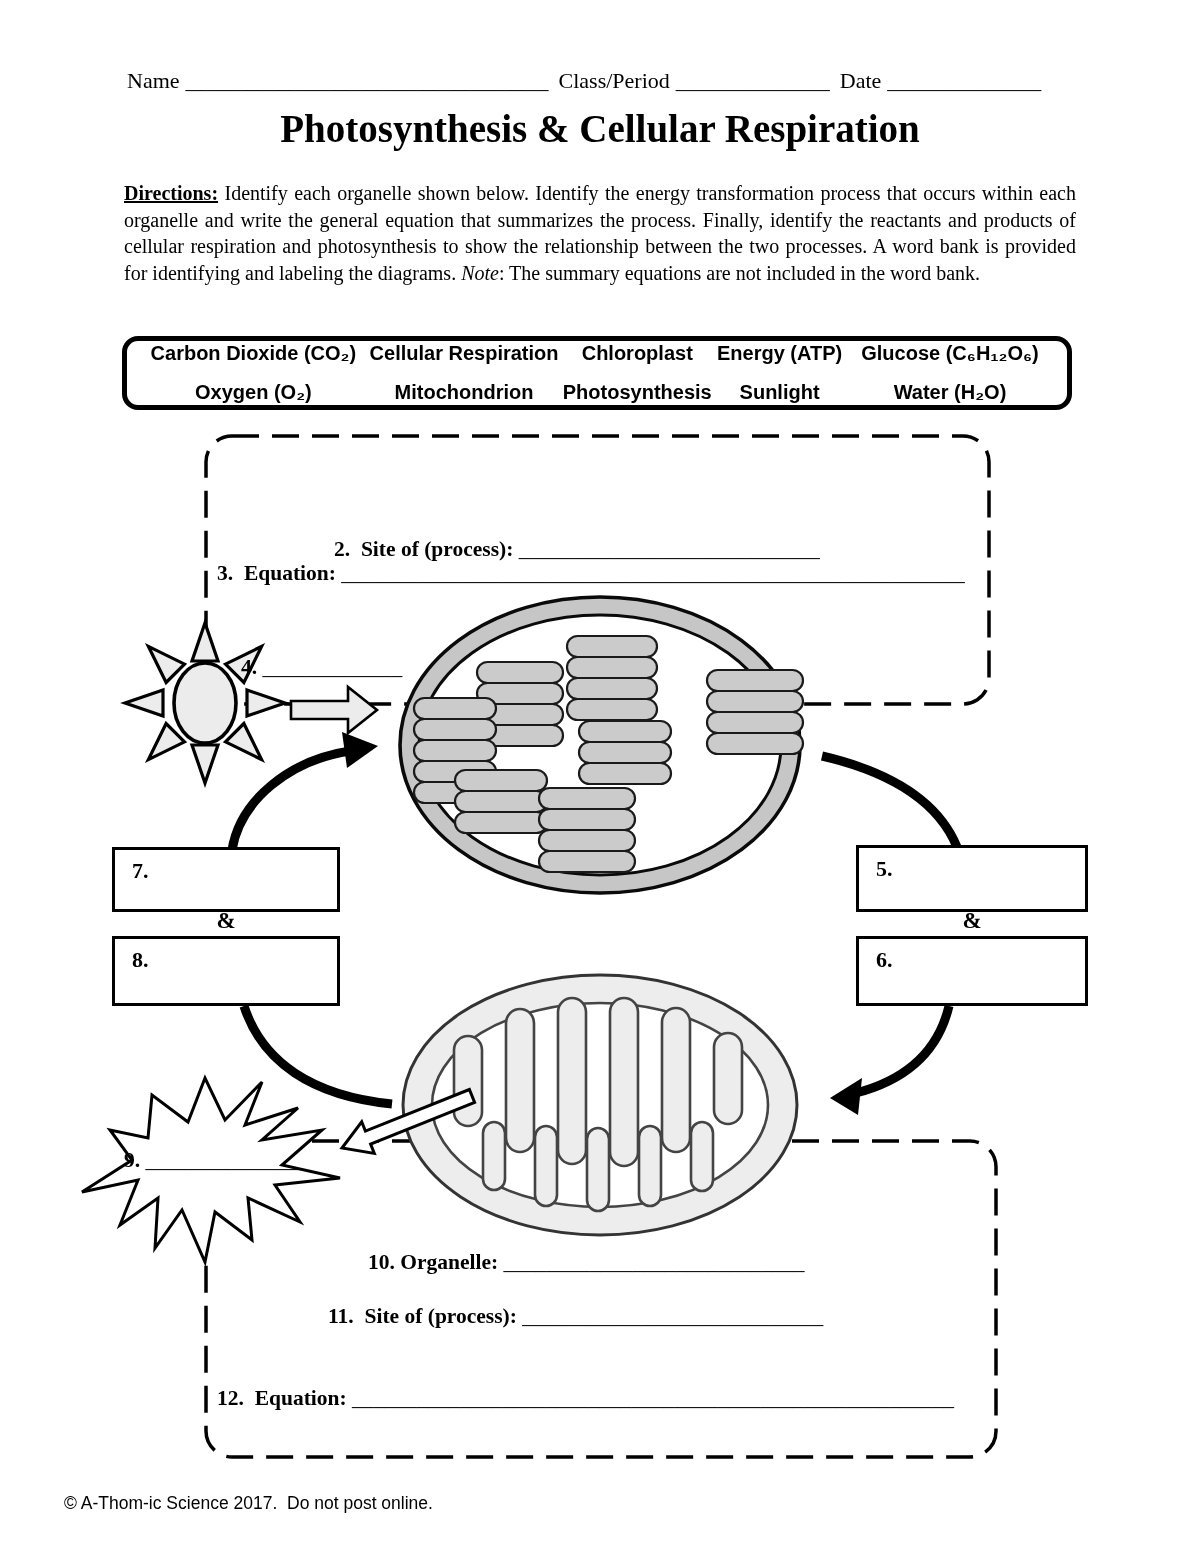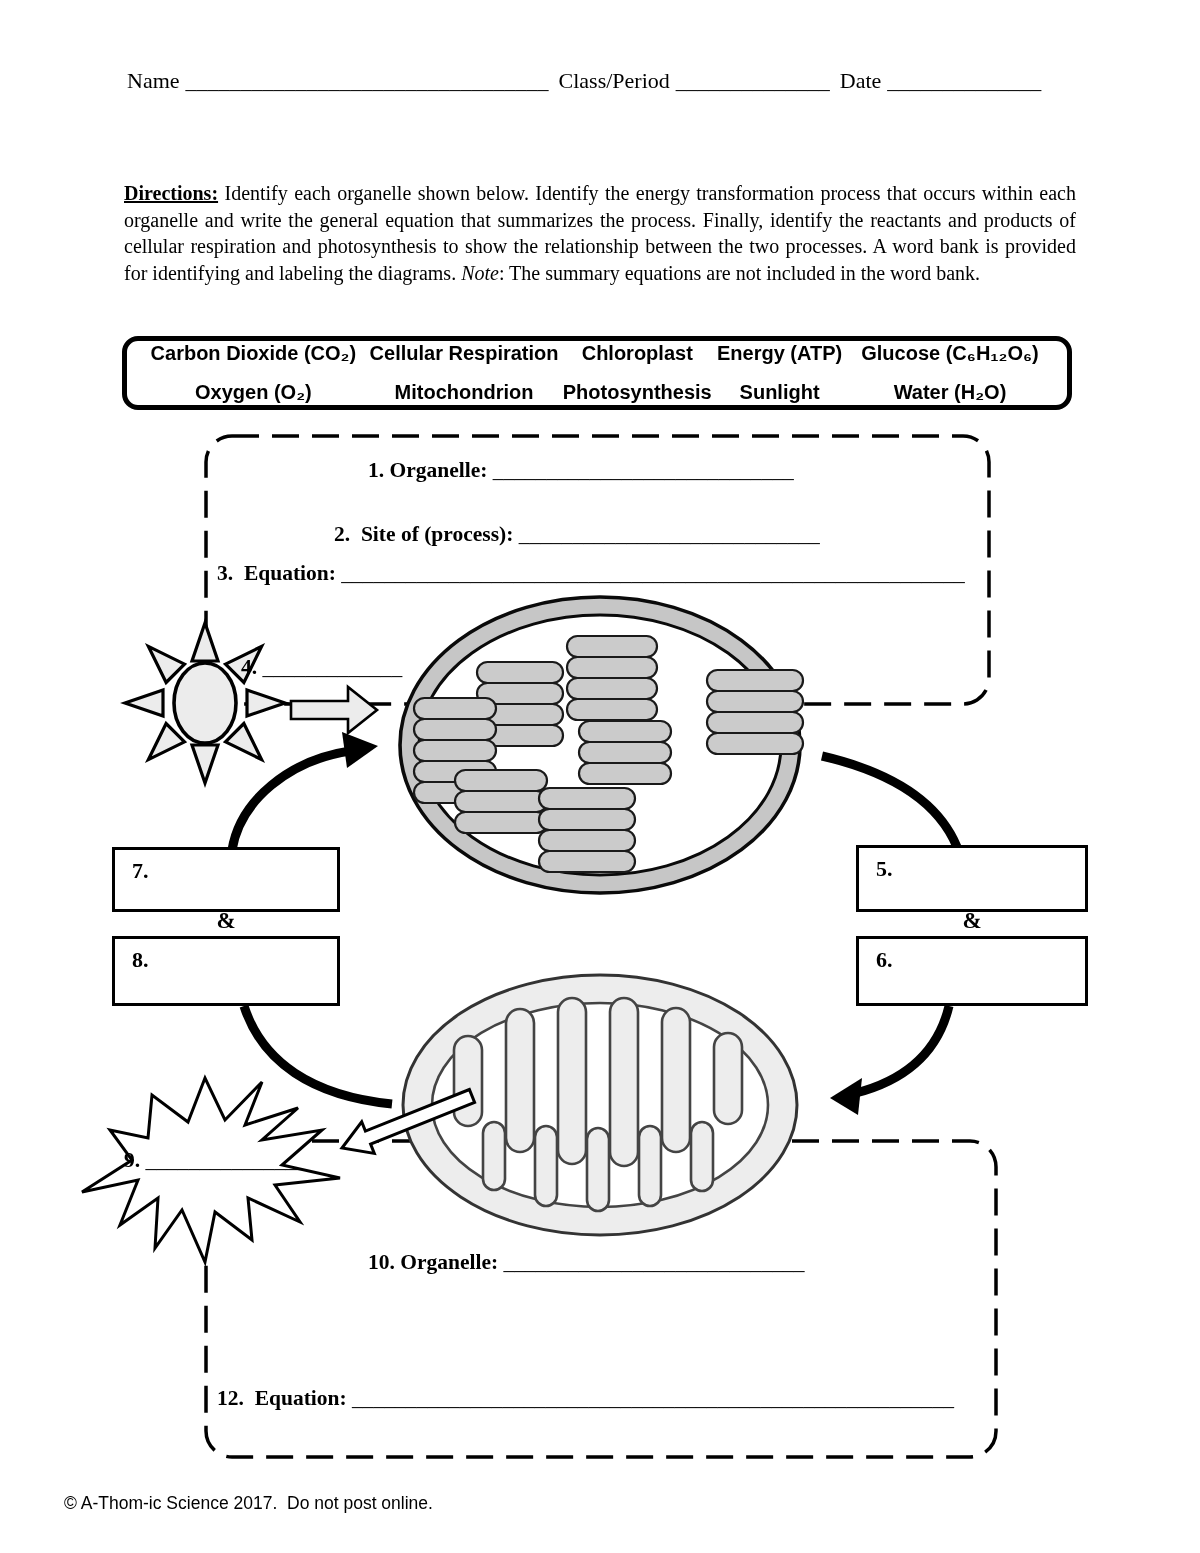--- a/index.html
+++ b/index.html
@@ -37,20 +37,21 @@
 </style>
 </head>
 <body>
 
 <div class="page">
 
   <div class="abs hdr">
     <span class="lbl">Name</span><span class="blank">_________________________________</span><span class="lbl">Class/Period</span><span class="blank">______________</span><span class="lbl">Date</span><span class="blank">______________</span>
   </div>
 
+  <div class="abs title">Photosynthesis &amp; Cellular Respiration</div>
 
   <div class="abs dirs">
     <span class="dir-label">Directions:</span><span> Identify each organelle shown below. Identify the energy transformation process that occurs within each organelle and write the general equation that summarizes the process. Finally, identify the reactants and products of cellular respiration and photosynthesis to show the relationship between the two processes. A word bank is provided for identifying and labeling the diagrams. </span><span class="note-i">Note</span><span>: The summary equations are not included in the word bank.</span>
   </div>
 
   <div class="abs wbank">
     <span class="wb">Carbon Dioxide (CO₂)</span>
     <span class="wb">Cellular Respiration</span>
     <span class="wb">Chloroplast</span>
     <span class="wb">Energy (ATP)</span>
@@ -157,40 +158,40 @@
         <rect x="639" y="1126" width="22" height="80" rx="11"></rect>
         <rect x="691" y="1122" width="22" height="69" rx="11"></rect>
       </g>
     </g>
 
     <polygon points="205,1078 188,1122 152,1095 148,1138 110,1130 132,1160 82,1192 138,1180 120,1225 158,1198 155,1248 182,1210 205,1262 215,1212 252,1240 248,1198 300,1222 275,1185 340,1178 282,1165 322,1130 262,1140 298,1108 245,1125 262,1082 225,1120" fill="#ffffff" stroke="#000" stroke-width="3"></polygon>
 
     <polygon points="469.4,1089.5 365.4,1131.1 361.7,1121.8 342,1148 374.3,1153.4 370.6,1144.1 474.6,1102.5" fill="#ffffff" stroke="#000" stroke-width="3"></polygon>
   </svg>
 
-  <div class="qline" style="left:368px;top:458px;">
-    <span class="qnum">1.</span><span class="qlabel"> Organelle: </span><span>____________________________</span>
-  </div>
-  <div class="qline" style="left:334px;top:522px;text-align:right;">
+  <div class="qline" style="left:334px;top:537px;text-align:right;">
     <span class="qnum">2.</span><span class="qlabel">&nbsp; Site of (process): </span><span>____________________________</span>
   </div>
   <div class="qline" style="left:217px;top:561px;">
     <span class="qnum">3.</span><span class="qlabel">&nbsp; Equation: </span><span>__________________________________________________________</span>
   </div>
 
   <div class="qline" style="left:241px;top:655px;">
     <span class="qnum">4.</span><span>&nbsp;_____________</span>
   </div>
 
   <div class="qline" style="left:124px;top:1148px;">
     <span class="qnum">9.</span><span>&nbsp;_______________</span>
   </div>
 
   <div class="qline" style="left:368px;top:1250px;">
     <span class="qnum">10.</span><span class="qlabel"> Organelle: </span><span>____________________________</span>
   </div>
+  <div class="qline" style="left:328px;top:1304px;">
+    <span class="qnum">11.</span><span class="qlabel">&nbsp; Site of (process): </span><span>____________________________</span>
+  </div>
   <div class="qline" style="left:217px;top:1358px;margin-top:28px;">
     <span class="qnum">12.</span><span class="qlabel">&nbsp; Equation: </span><span>________________________________________________________</span>
   </div>
 
   <div class="abs ftr">© A-Thom-ic Science 2017.&nbsp; Do not post online.</div>
 
 </div>
 
 </body></html>

